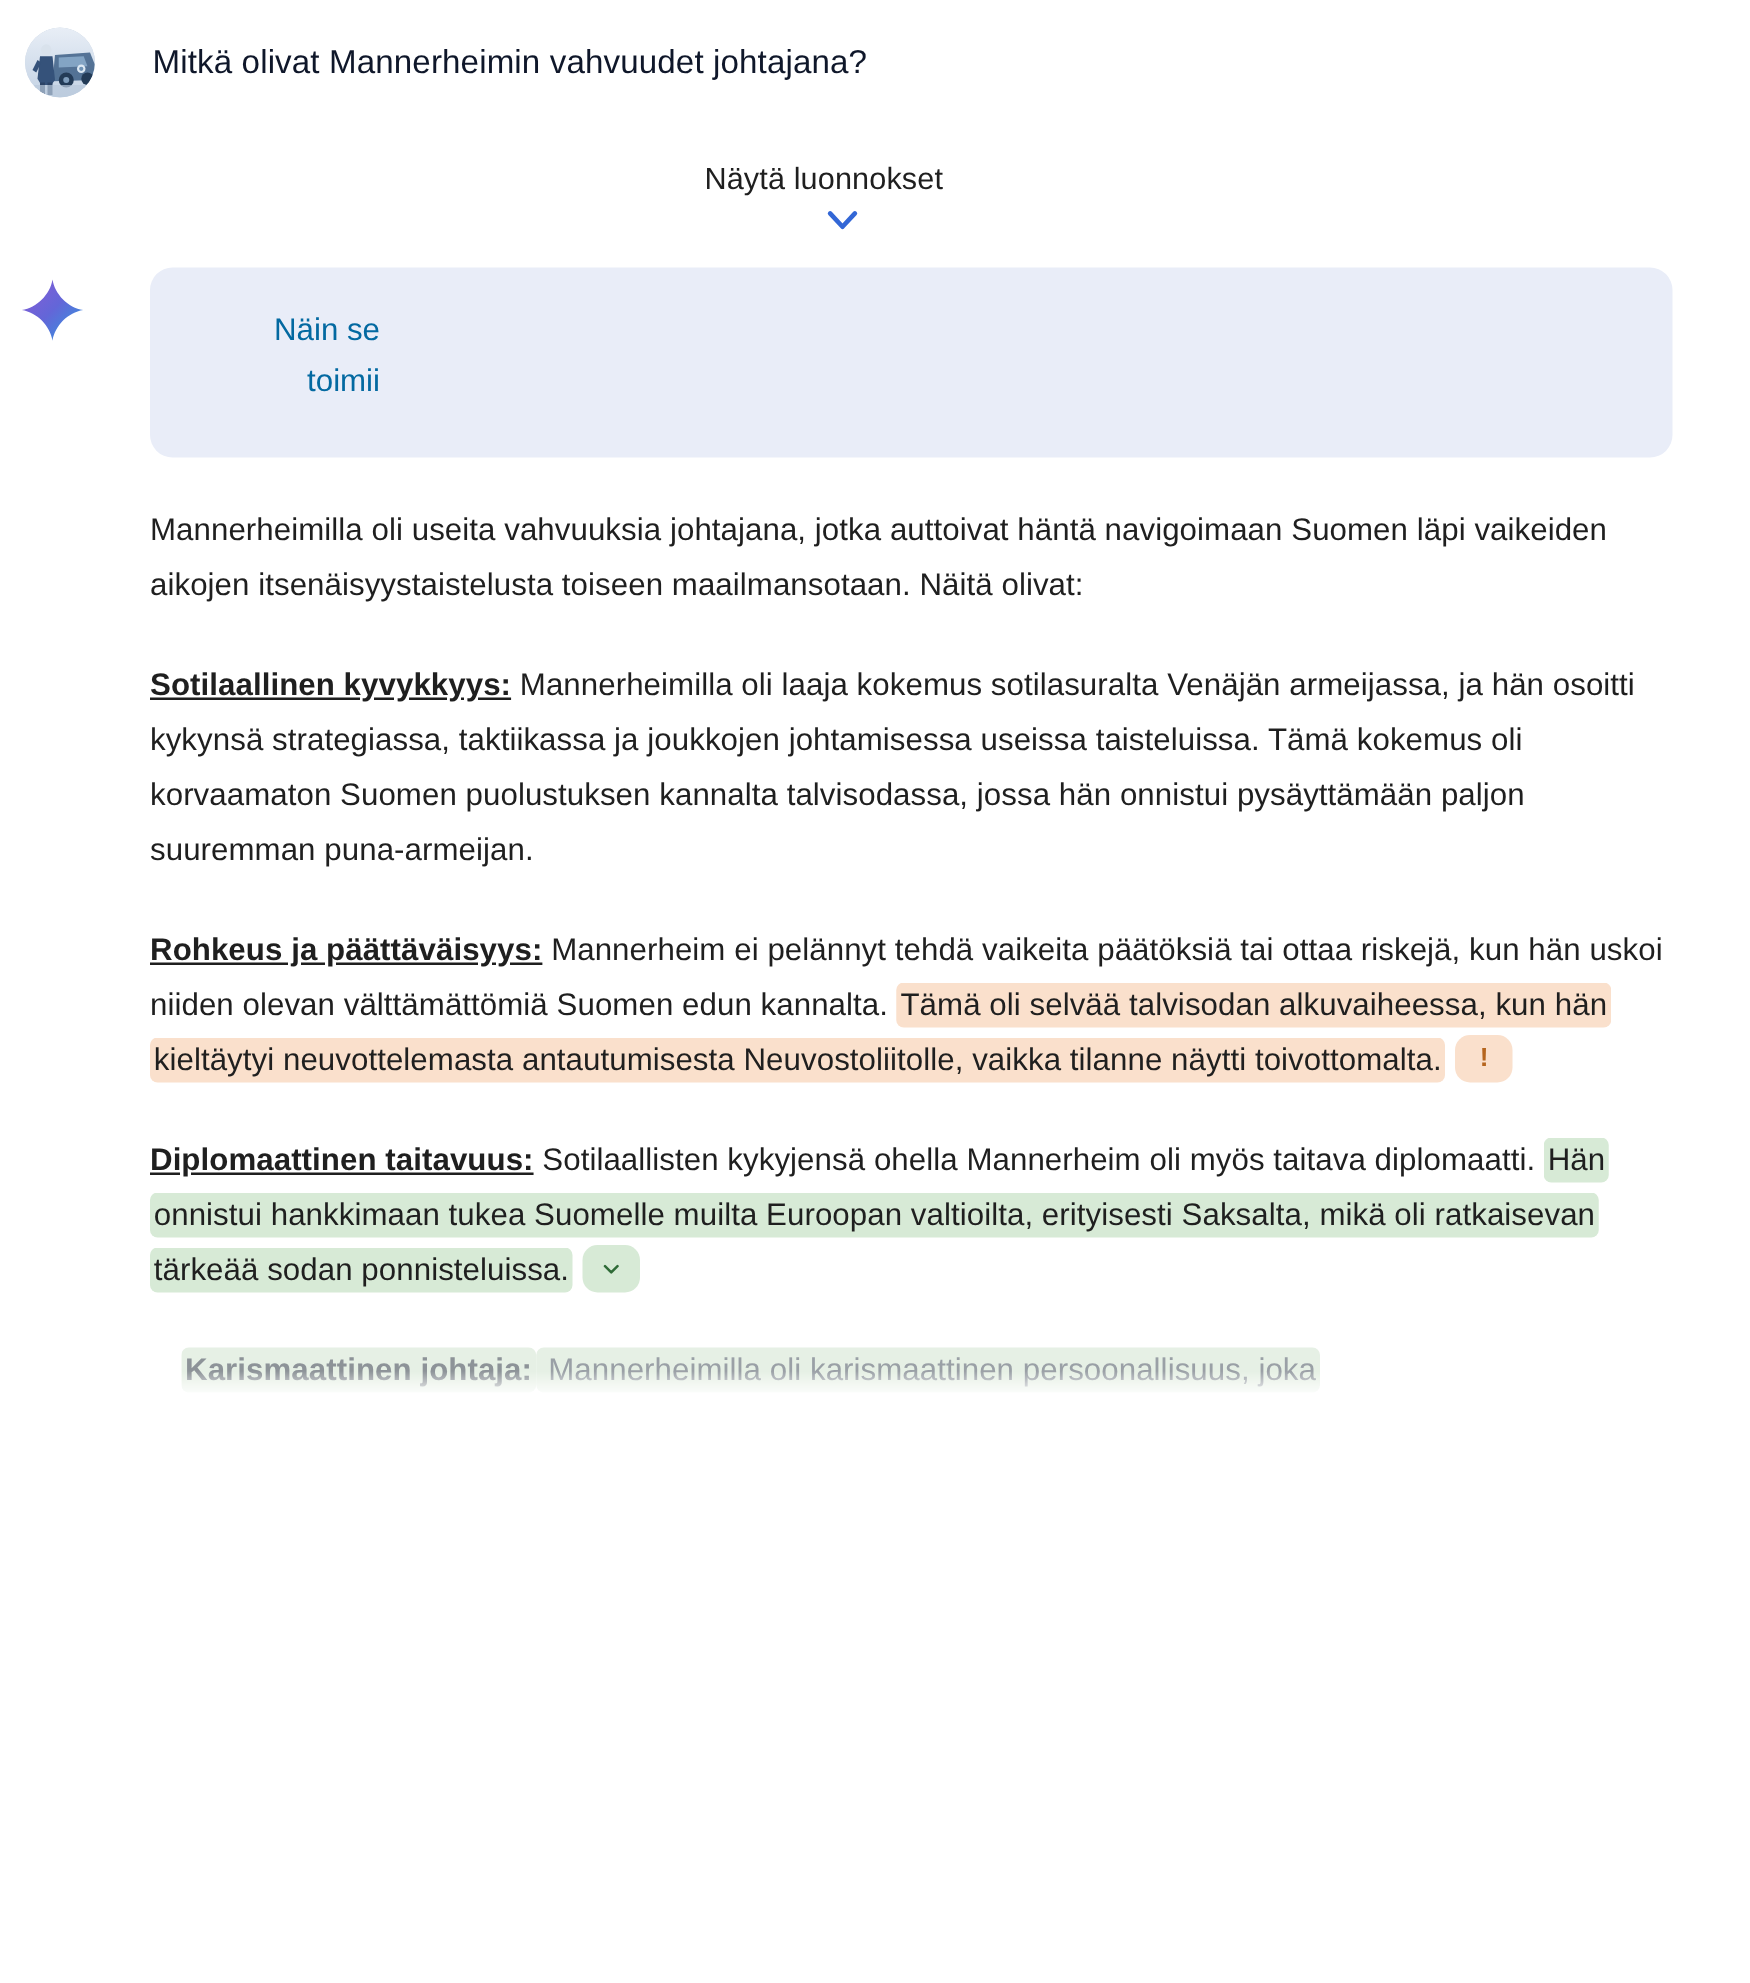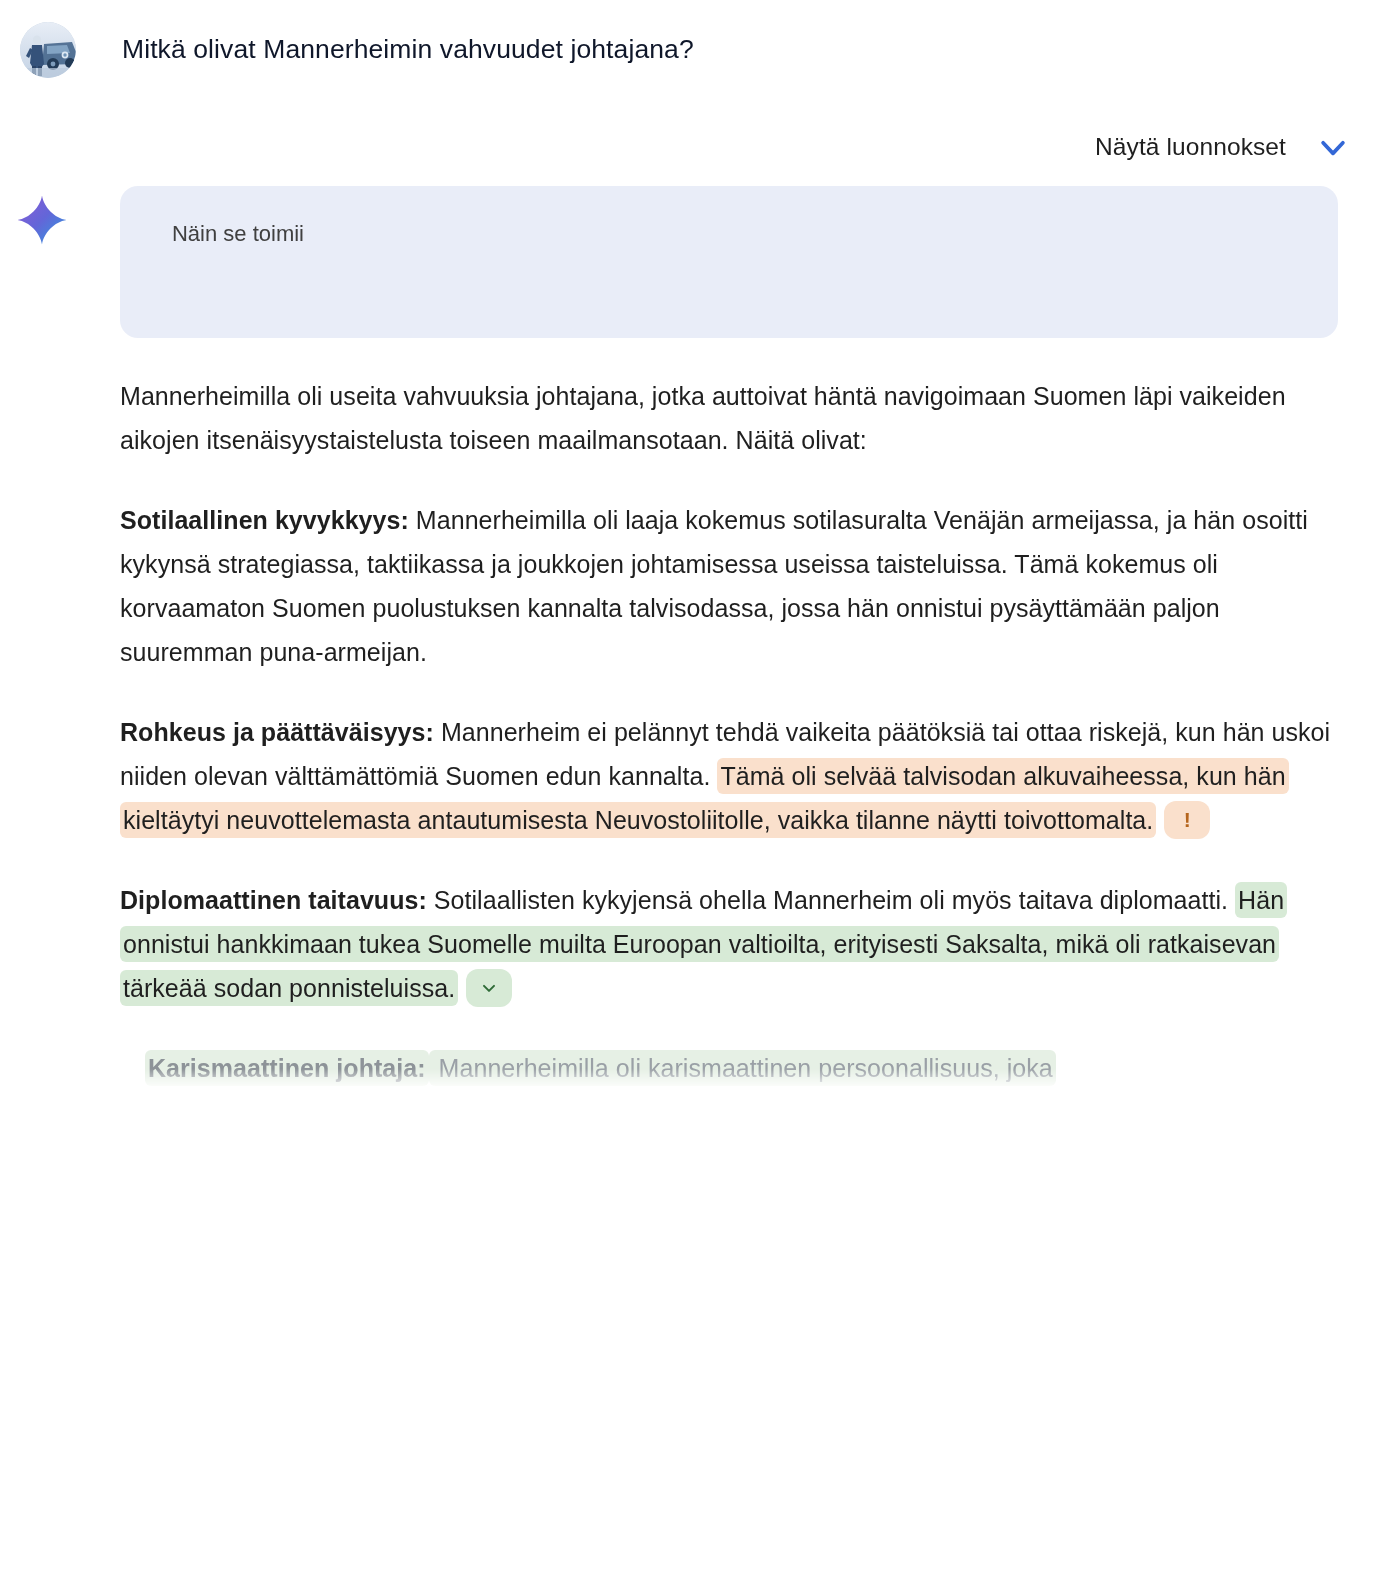--- a/index.html
+++ b/index.html
@@ -42,22 +42,23 @@
     color: #0f172a;
     letter-spacing: .1px;
     padding-top: 14px;
   }
 
   
   .drafts-row {
     display: flex;
     justify-content: flex-end;
     align-items: center;
-    padding-right: 50px;
+    padding-right: 82px;
     margin-top: 52px;
+    flex-direction: column;
   }
   .drafts-label {
     font-size: 24.5px;
     color: #1f1f1f;
     letter-spacing: .1px;
   }
   .drafts-chevron {
     margin-left: 30px;
     display: inline-flex;
     align-items: center;
@@ -94,38 +95,38 @@
     min-height: 152px;
   }
   .banner-text {
     font-size: 24.5px;
     line-height: 1.62;
     color: #1f1f1f;
     max-width: 830px;
     padding-top: 4px;
   }
   .banner-link {
-    font-size: 22px;
+    font-size: 25px;
     line-height: 1.62;
-    color: #404040;
+    color: #0369a1;
     text-align: right;
     width: 150px;
     padding-top: 4px;
     cursor: pointer;
   }
 
   
   .para {
     font-size: 25px;
     line-height: 1.76;
     color: #1f1f1f;
     margin-top: 36px;
     letter-spacing: .05px;
   }
-  .para b { font-weight: 700; }
+  .para b { font-weight: 700; text-decoration: underline; }
 
   .hl-orange {
     background: #fae0cc;
     border-radius: 6px;
     box-decoration-break: clone;
     -webkit-box-decoration-break: clone;
     padding: 4px 3px;
   }
   .hl-green {
     background: #d7ead6;

